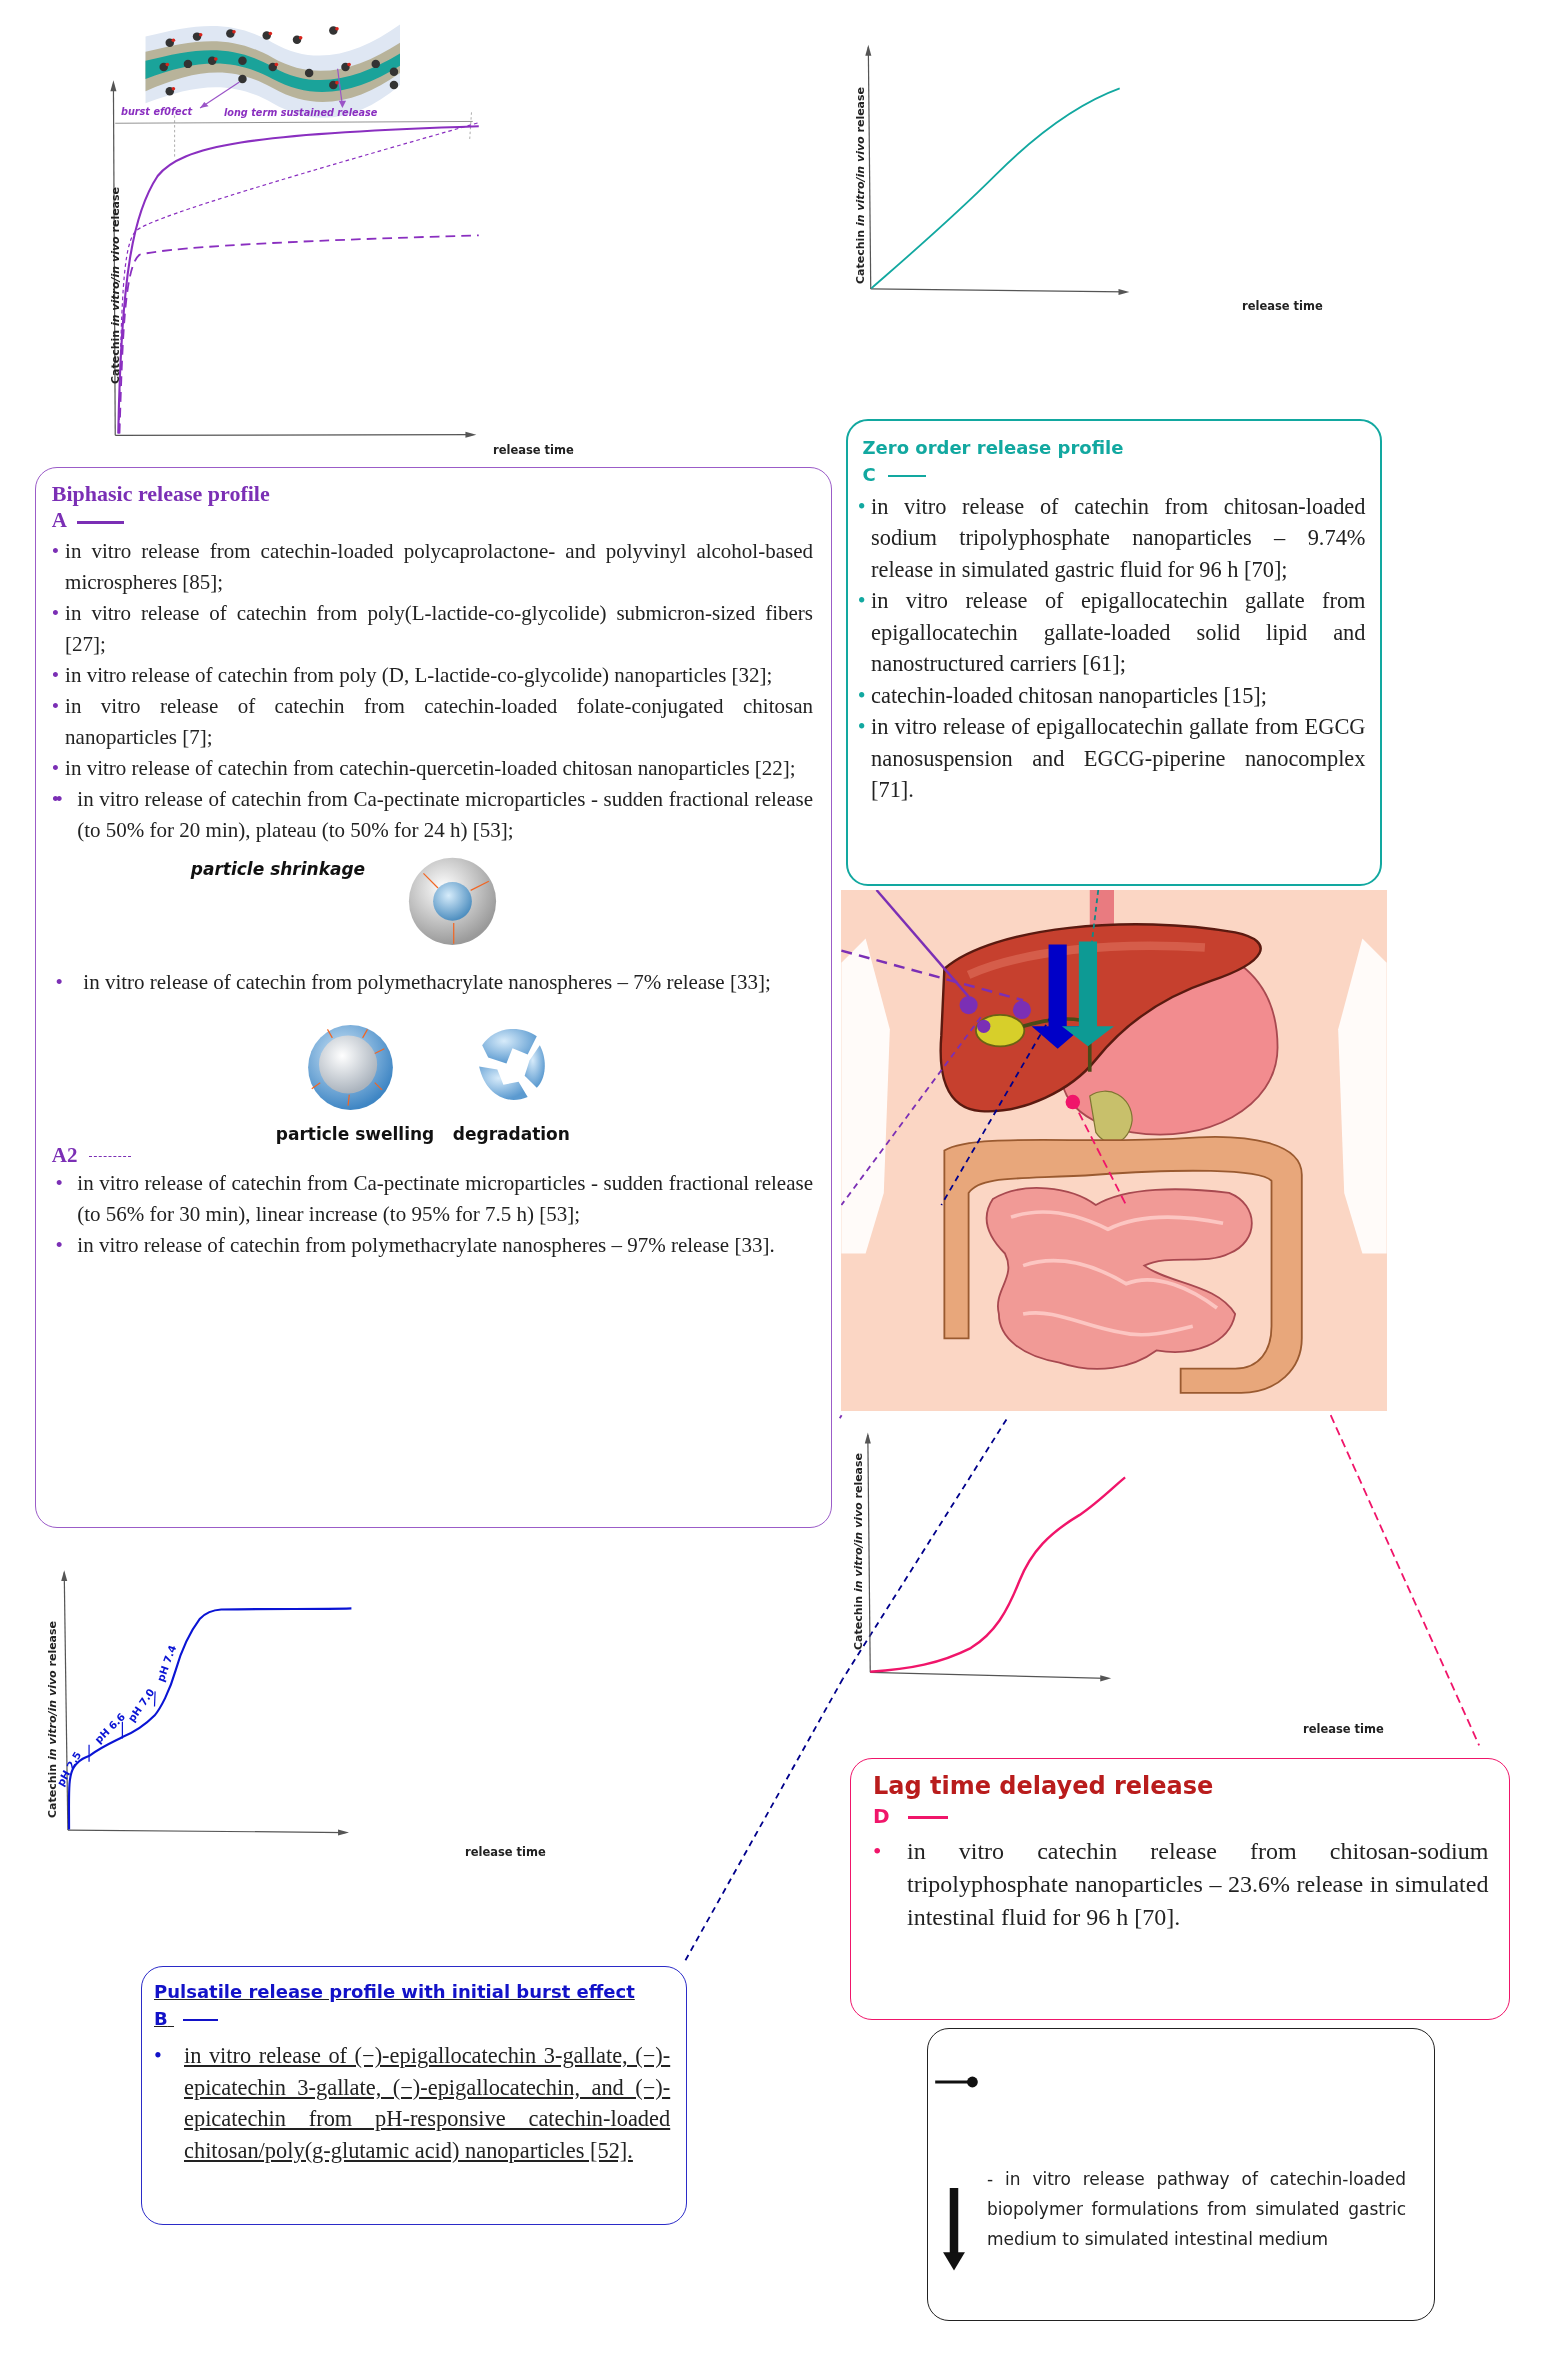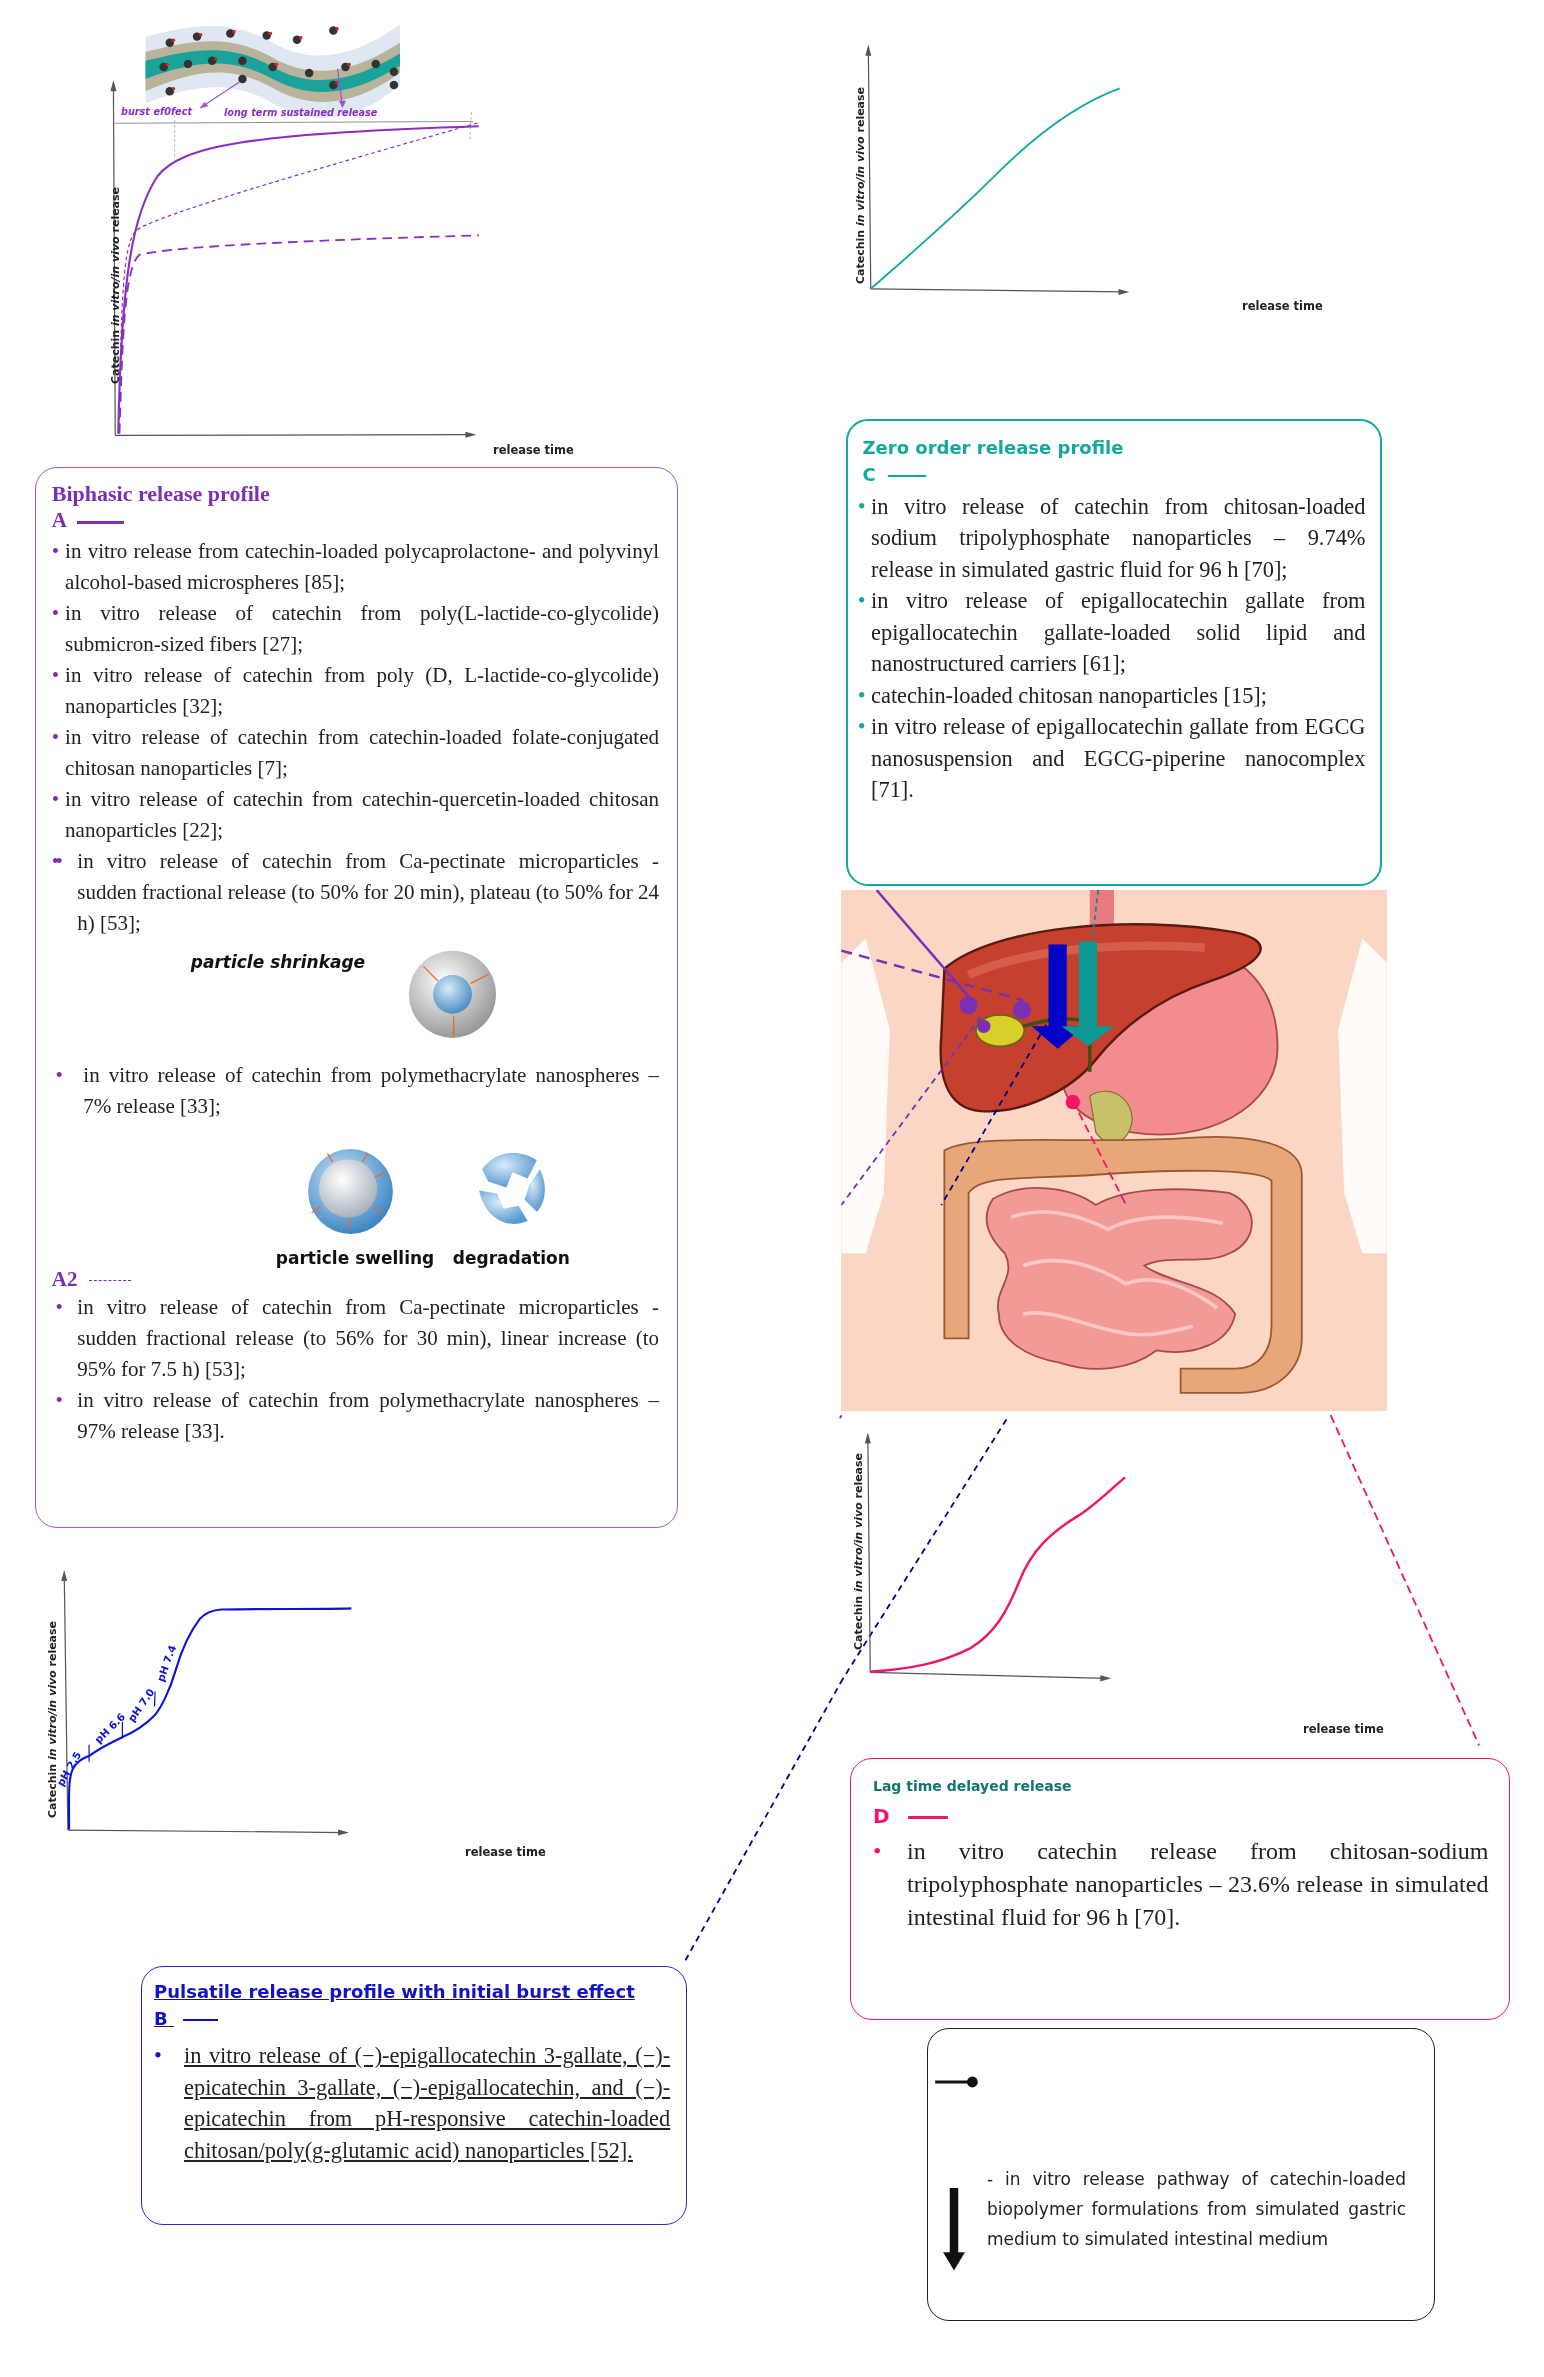--- a/index.html
+++ b/index.html
@@ -93,21 +93,21 @@
     <line x1="55" y1="477" x2="475" y2="482" stroke="#555" stroke-width="2"></line>
     <polygon points="482,482 464,477 464,487" fill="#555"></polygon>
     <path d="M56 476 C 120 420, 190 360, 260 290 C 330 220, 400 170, 466 146" fill="none" stroke="#12a8a0" stroke-width="3"></path>
   </svg>
   <div class="abs axis-label" style="left:-89px;top:179px;width:224px;transform:rotate(-90deg);font-size:11px;text-align:center;">
     <span>Catechin </span><i>in vitro/in vivo</i><span> release</span>
   </div>
   <div class="abs rt" style="left:405px;top:299px;font-size:11.5px;">release time</div>
 </div>
 
-<div class="box" style="left:35px;top:467px;width:643px;height:1061px;border:1.8px solid #9b5cc8;padding:12px 18px 0 15.8px;font-size:21px;line-height:31px;">
+<div class="box" style="left:35px;top:467px;width:797px;height:1061px;border:1.8px solid #9b5cc8;padding:12px 18px 0 15.8px;font-size:21px;line-height:31px;">
   <div class="serif ttl" style="color:#7b2fb5;font-size:22px;line-height:28px;">Biphasic release profile</div>
   <div style="color:#7b2fb5;font-weight:bold;line-height:24px;">
     <span>A</span>
     <span style="display:inline-block;width:47px;height:3px;background:#7b2fb5;vertical-align:middle;margin-left:6px;"></span>
   </div>
   <div class="jt" style="margin-top:3.6px;">
     <p class="bul" style="padding-left:13.3px;"><span class="dot" style="left:0;color:#7b2fb5;">•</span><span>in vitro release from catechin-loaded polycaprolactone- and polyvinyl alcohol-based microspheres [85];</span></p>
     <p class="bul" style="padding-left:13.3px;"><span class="dot" style="left:0;color:#7b2fb5;">•</span><span>in vitro release of catechin from poly(L-lactide-co-glycolide) submicron-sized fibers [27];</span></p>
     <p class="bul" style="padding-left:13.3px;"><span class="dot" style="left:0;color:#7b2fb5;">•</span><span>in vitro release of catechin from poly (D, L-lactide-co-glycolide) nanoparticles [32];</span></p>
     <p class="bul" style="padding-left:13.3px;"><span class="dot" style="left:0;color:#7b2fb5;">•</span><span>in vitro release of catechin from catechin-loaded folate-conjugated chitosan nanoparticles [7];</span></p>
@@ -302,21 +302,21 @@
     <polygon points="452,440 434,435 434,445" fill="#555"></polygon>
     <path d="M54 429 C 120 425, 170 415, 220 390 C 260 365, 280 330, 300 280 C 320 230, 350 200, 400 170 C 430 150, 460 120, 475 108" fill="none" stroke="#f0156a" stroke-width="4"></path>
   </svg>
   <div class="abs axis-label" style="left:-91px;top:133px;width:224px;transform:rotate(-90deg);font-size:11px;text-align:center;">
     <span>Catechin </span><i>in vitro/in vivo</i><span> release</span>
   </div>
   <div class="abs rt" style="left:466px;top:310px;font-size:11.5px;">release time</div>
 </div>
 
 <div class="box" style="left:850px;top:1758px;width:660px;height:262px;border:1.8px solid #f0156a;padding:12px 20.6px 0 22px;font-size:24px;line-height:33px;">
-  <div class="sans ttl" style="color:#0f766e;font-size:14px;line-height:30px;">Lag time delayed release</div>
+  <div class="sans ttl" style="color:#b91c1c;font-size:24px;line-height:30px;">Lag time delayed release</div>
   <div class="sans" style="color:#f0156a;font-weight:bold;font-size:20px;line-height:31.5px;">
     <span>D</span>
     <span style="display:inline-block;width:40px;height:3px;background:#f0156a;vertical-align:middle;margin-left:11px;"></span>
   </div>
   <div class="jt" style="margin-top:2.4px;">
     <p class="bul" style="padding-left:34px;"><span class="dot" style="left:0;color:#f0156a;">•</span><span>in vitro catechin release from chitosan-sodium tripolyphosphate nanoparticles – 23.6% release in simulated intestinal fluid for 96 h [70].</span></p>
   </div>
 </div>
 
 <div class="box" style="left:927px;top:2028px;width:508px;height:293px;border:1.8px solid #222;">

